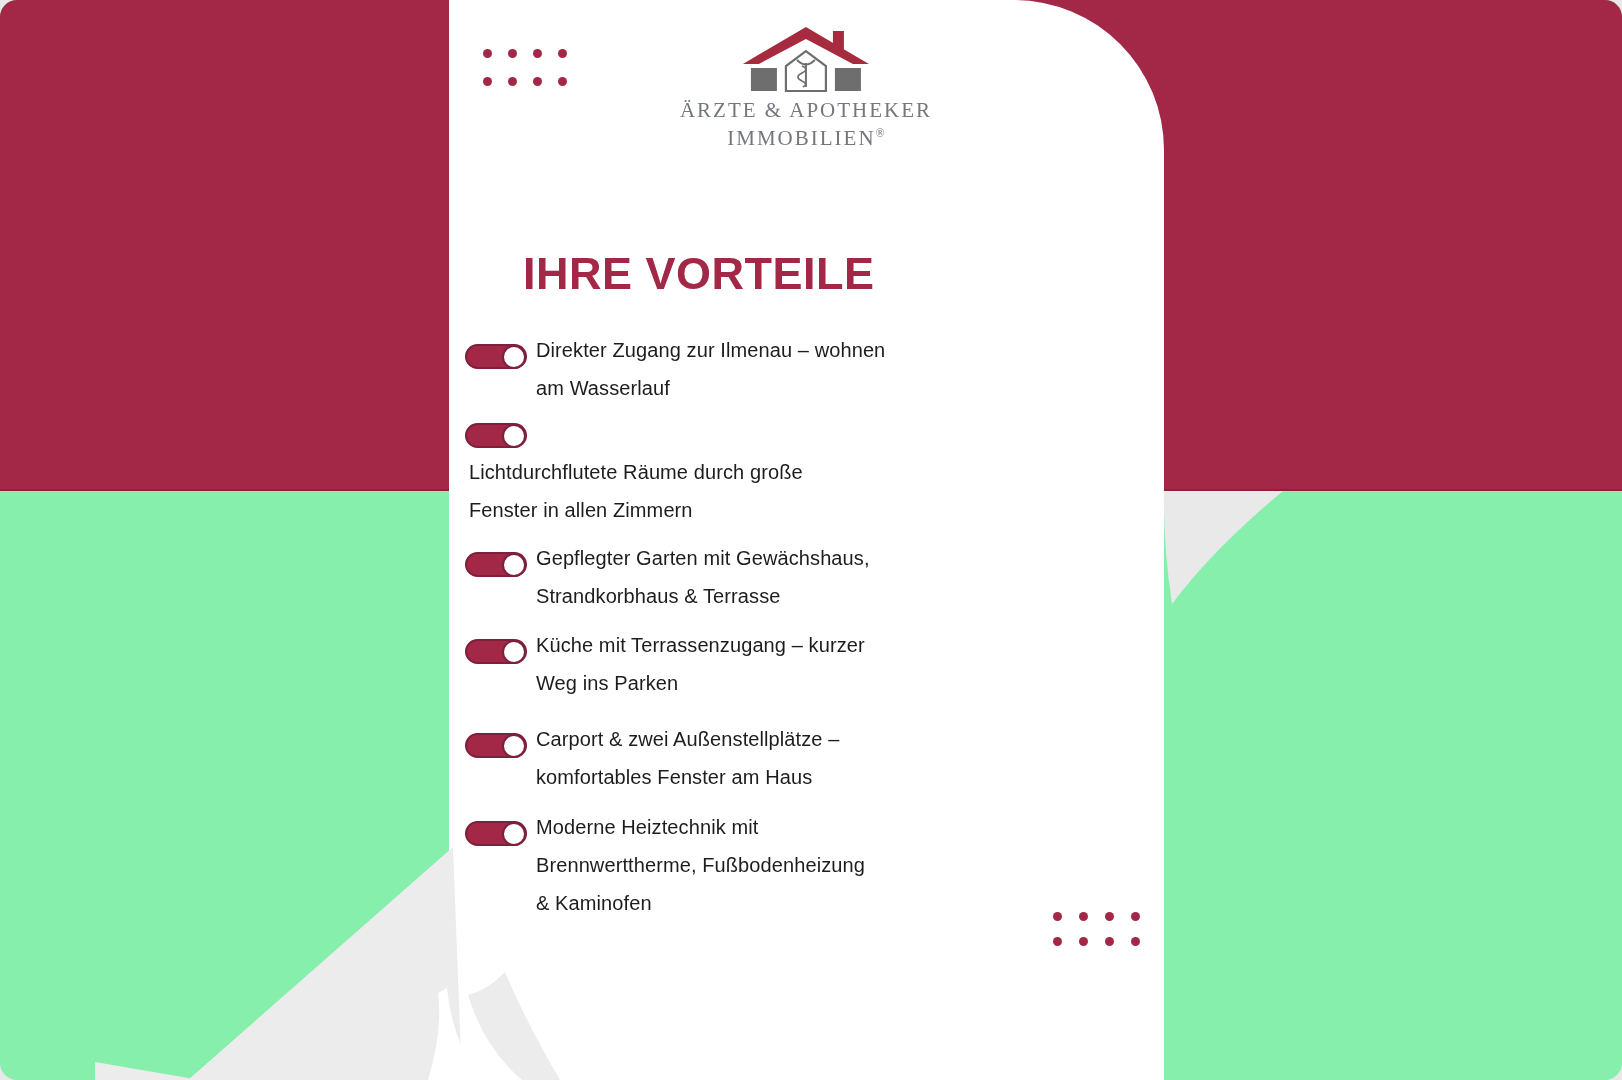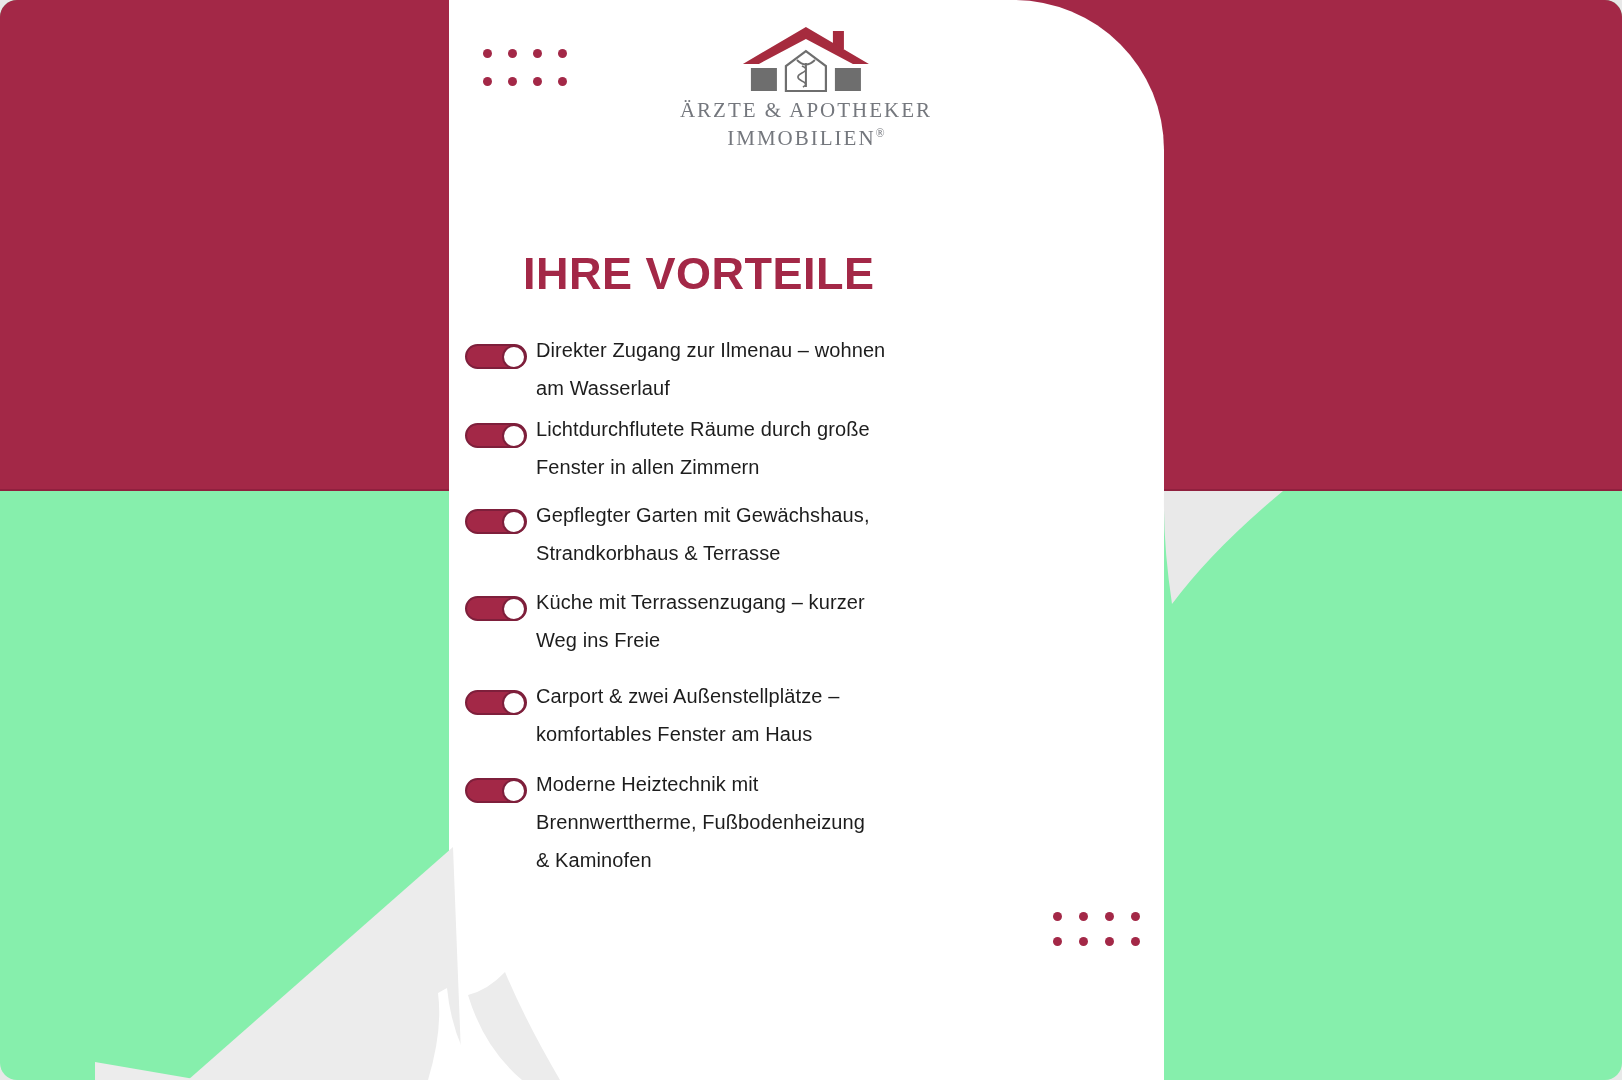--- a/index.html
+++ b/index.html
@@ -38,21 +38,21 @@
 
   .title{
     position:absolute;left:523px;top:236px;
     font-size:45px;font-weight:800;letter-spacing:0.5px;
     color:#A32847;white-space:nowrap;margin-top:12px;
   }
 
   .benefits{position:absolute;left:465px;top:331px;width:640px;}
   .benefit{display:flex;gap:5px;}
   .benefit:nth-child(1){margin-bottom:3px;}
-  .benefit:nth-child(2){margin-bottom:10px;}
+  .benefit:nth-child(2){margin-bottom:10px;flex-direction:column;}
   .benefit:nth-child(3){margin-bottom:11px;}
   .benefit:nth-child(4){margin-bottom:18px;}
   .benefit:nth-child(5){margin-bottom:12px;}
 
   .toggle{
     position:relative;flex:0 0 auto;width:62px;height:25px;margin-top:13px;
     border-radius:13px;background:#A32847;border:2px solid #7E1F3B;
     box-sizing:border-box;cursor:pointer;
   }
   .toggle .knob{
@@ -147,21 +147,21 @@
           <div>Strandkorbhaus &amp; Terrasse</div>
         </div>
       </div>
 
       <div class="benefit">
         <span class="toggle">
             <span class="knob"></span>
           </span>
         <div class="benefit-text">
           <div>Küche mit Terrassenzugang – kurzer</div>
-          <div>Weg ins Freie</div>
+          <div>Weg ins Parken</div>
         </div>
       </div>
 
       <div class="benefit">
         <span class="toggle">
             <span class="knob"></span>
           </span>
         <div class="benefit-text">
           <div>Carport &amp; zwei Außenstellplätze –</div>
           <div>komfortables Fenster am Haus</div>

